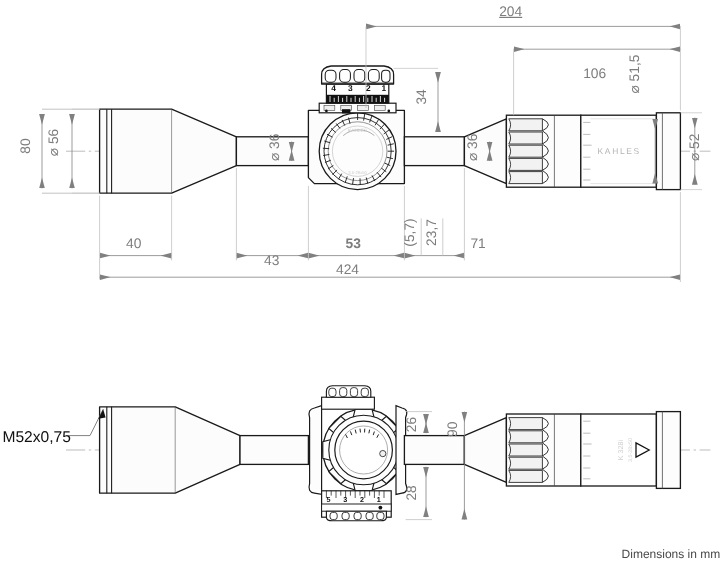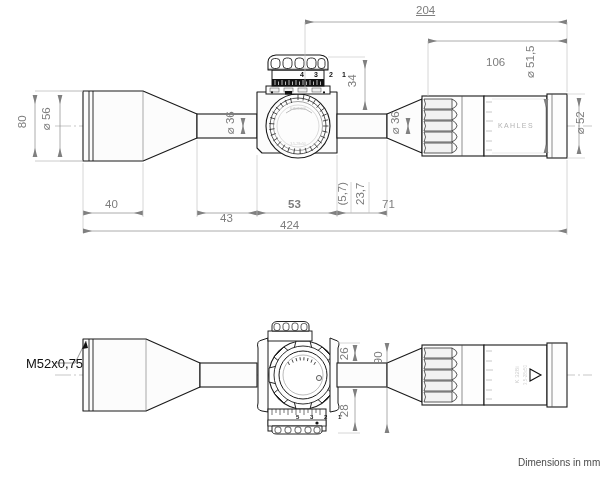--- a/index.html
+++ b/index.html
@@ -1,21 +1,21 @@
 <!DOCTYPE html>
 <html><head>
 <meta charset="utf-8">
 <style>
   html,body{margin:0;padding:0;background:#ffffff;}
   body{width:600px;height:483px;overflow:hidden;
        font-family:"Liberation Sans","DejaVu Sans",sans-serif;}
   #stage{position:relative;width:600px;height:483px;background:#fff;}
   svg#dwg{position:absolute;left:0;top:0;width:600px;height:483px;}
   .lbl{position:absolute;color:#7d7d7d;font-size:11.5px;line-height:1;white-space:nowrap;}
-  .lbl.dark{color:#1a1a1a;margin-left:24px;}
+  .lbl.dark{color:#1a1a1a;}
   .lbl.vert{transform-origin:50% 50%;}
   .note{position:absolute;color:#4a4a4a;font-size:10px;white-space:nowrap;}
 </style>
 </head>
 <body>
 
 <div id="stage">
 
 <svg id="dwg" viewBox="0 0 600 483">
   <defs>
@@ -371,21 +371,21 @@
 <div class="lbl" style="left:105px;top:199px;">40</div>
 
 <div class="lbl" style="left:220px;top:213px;">43</div>
 
 <div class="lbl" style="left:288px;top:199px;font-weight:bold;">53</div>
 
 <div class="lbl vert" style="left:331px;top:188px;transform:rotate(-90deg);">(5,7)</div>
 
 <div class="lbl vert" style="left:350px;top:188px;transform:rotate(-90deg);">23,7</div>
 
-<div class="lbl" style="left:382px;top:199px;">71</div>
+<div class="lbl" style="left:392px;top:199px;">71</div>
 
 <div class="lbl" style="left:280px;top:220px;">424</div>
 
 <div class="lbl dark" style="left:276px;top:71px;font-size:7px;font-weight:bold;color:#111;">4</div>
 <div class="lbl dark" style="left:290px;top:71px;font-size:7px;font-weight:bold;color:#111;">3</div>
 <div class="lbl dark" style="left:305px;top:71px;font-size:7px;font-weight:bold;color:#111;">2</div>
 <div class="lbl dark" style="left:318px;top:71px;font-size:7px;font-weight:bold;color:#111;">1</div>
 
 <div class="lbl vert" style="left:338px;top:348px;transform:rotate(-90deg);">26</div>
 

